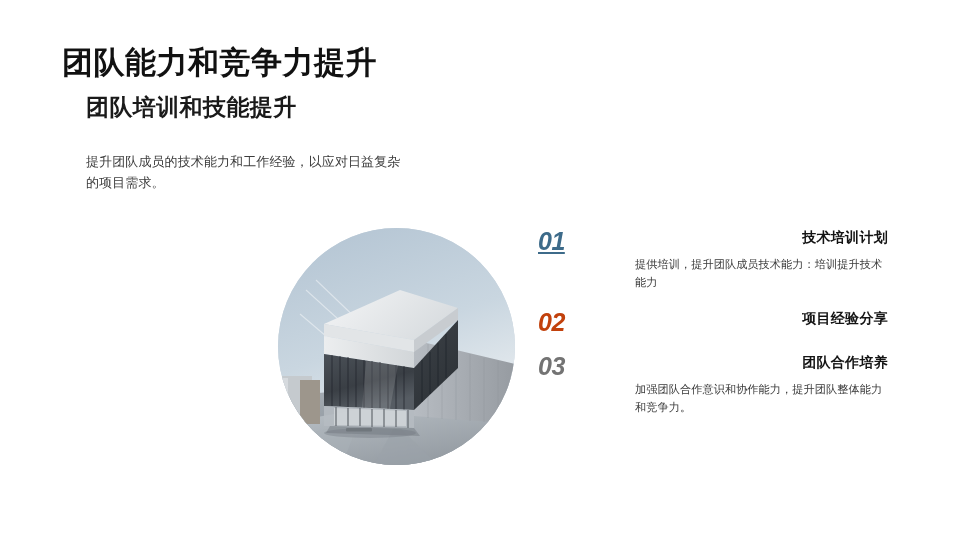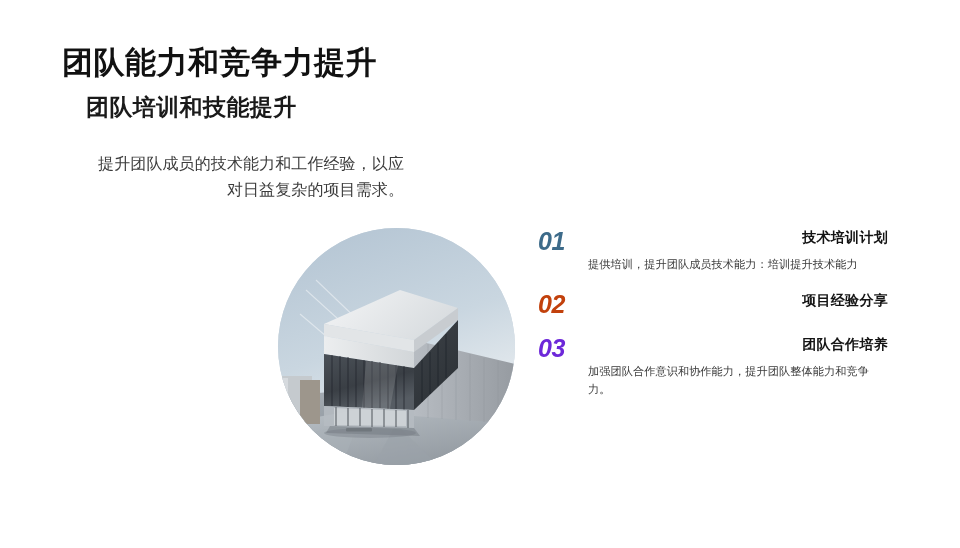--- a/index.html
+++ b/index.html
@@ -41,25 +41,24 @@
     color: #1a1a1a;
     letter-spacing: 0.4px;
     line-height: 1.25;
     white-space: nowrap;
   }
   #section-desc {
     position: absolute;
     left: 86px;
     top: 151px;
     width: 318px;
-    font-size: 16px;
+    font-size: 13px;
     color: #3c3c3c;
     line-height: 1.65;
     letter-spacing: 0.1px;
-    text-align: right;
   }
 
   
   #photo-circle {
     position: absolute;
     left: 278px;
     top: 228px;
     width: 237px;
     height: 237px;
     border-radius: 50%;
@@ -105,20 +104,21 @@
     letter-spacing: 0.3px;
     line-height: 1.25;
     margin-bottom: 8px;
     text-align: right;
   }
   .feature-desc {
     font-size: 11.2px;
     color: #3a3a3a;
     line-height: 1.62;
     letter-spacing: 0.05px;
+    margin-left: 47px;
   }
 </style>
 </head>
 <body>
 
 <div id="slide">
 
   <div id="main-title">团队能力和竞争力提升</div>
 
   <div id="section-title">团队培训和技能提升</div>
@@ -237,36 +237,36 @@
       <path d="M52 198 L136 200 L142 208 L48 205 Z" fill="#7d848b" opacity="0.6"></path>
       <ellipse cx="92" cy="205" rx="46" ry="5" fill="#6f767d" opacity="0.35"></ellipse>
 
       <rect x="68" y="200" width="26" height="3.5" rx="1" fill="#6b7278" opacity="0.8"></rect>
     </svg>
   </div>
 
   <div id="feature-list">
 
     <div class="feature-item">
-      <div class="feature-num" style="color:#3d6b8a;">01</div>
+      <div class="feature-num" style="color:#3d6b8a;text-decoration:underline;">01</div>
       <div class="feature-body">
         <div class="feature-title">技术培训计划</div>
         <div class="feature-desc">提供培训，提升团队成员技术能力：培训提升技术能力</div>
       </div>
     </div>
 
     <div class="feature-item">
       <div class="feature-num" style="color:#c2410c;">02</div>
       <div class="feature-body">
         <div class="feature-title">项目经验分享</div>
       </div>
     </div>
 
     <div class="feature-item">
-      <div class="feature-num" style="color:#6d28d9;">03</div>
+      <div class="feature-num" style="color:#737373;">03</div>
       <div class="feature-body">
         <div class="feature-title">团队合作培养</div>
         <div class="feature-desc">加强团队合作意识和协作能力，提升团队整体能力和竞争力。</div>
       </div>
     </div>
 
   </div>
 
 </div>
 

